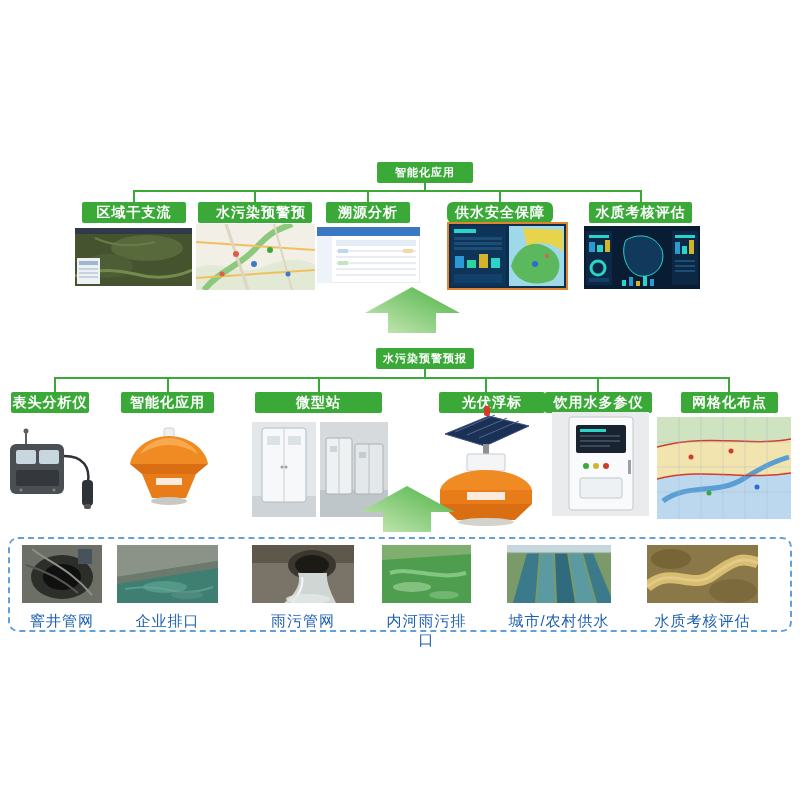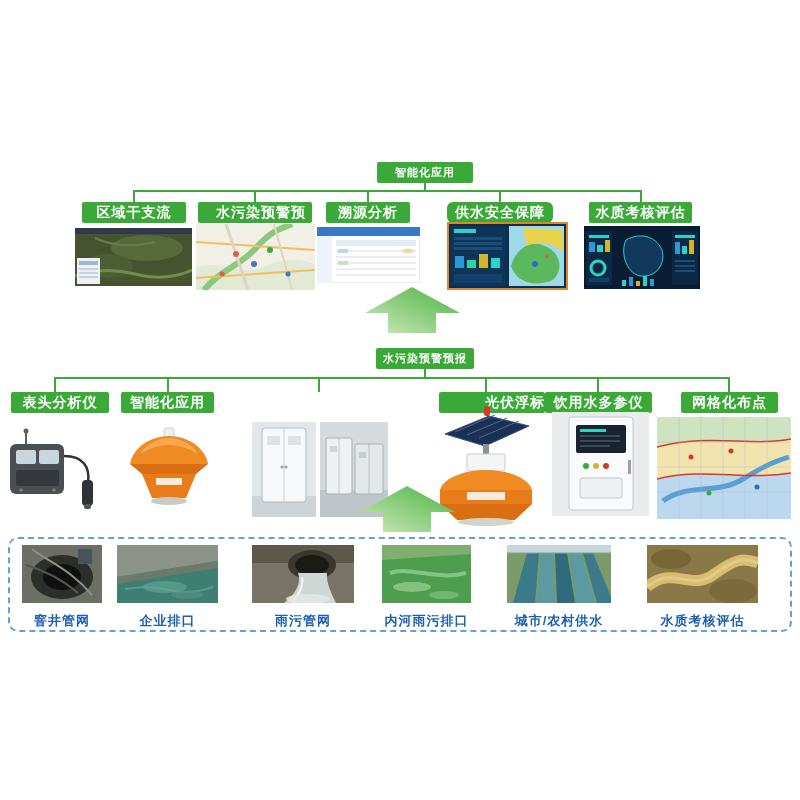--- a/index.html
+++ b/index.html
@@ -9,21 +9,21 @@
   .gbox {
     position:absolute; height:21px; background:#3aa938; color:#fff;
     font-weight:bold; font-size:14px; line-height:21px; text-align:center;
     border-radius:2px; letter-spacing:1px;
   }
   .gheader { font-size:11px; }
   .line { position:absolute; background:#3aa938; }
   .thumb { position:absolute; overflow:hidden; }
   .thumb svg { display:block; }
   .srclabel {
-    position:absolute; color:#1d5fb0; font-weight:bold; font-size:13px;
+    position:absolute; color:#1d5fb0; font-weight:normal; font-size:15px;
     text-align:center; letter-spacing:1px;
   }
   .dashedbox {
     position:absolute; left:8px; top:537px; width:784px; height:95px;
     border:2px dashed #64a0d8; border-radius:10px;
   }
   .arrow { position:absolute; }
 </style>
 </head>
 <body>
@@ -160,23 +160,24 @@
 
   <div class="line" style="left:424px;top:369px;width:2px;height:9px;"></div>
   <div class="line" style="left:54px;top:377px;width:676px;height:2px;"></div>
   <div class="line" style="left:54px;top:378px;width:2px;height:14px;"></div>
   <div class="line" style="left:167px;top:378px;width:2px;height:14px;"></div>
   <div class="line" style="left:318px;top:378px;width:2px;height:14px;"></div>
   <div class="line" style="left:485px;top:378px;width:2px;height:14px;"></div>
   <div class="line" style="left:597px;top:378px;width:2px;height:14px;"></div>
   <div class="line" style="left:728px;top:378px;width:2px;height:14px;"></div>
 
-  <div class="gbox" style="left:11px;top:392px;width:98px;">表头分析仪</div>
+  <div class="gbox" style="left:11px;top:392px;width:78px;">表头分析仪</div>
   <div class="gbox" style="left:121px;top:392px;width:93px;">智能化应用</div>
-  <div class="gbox" style="left:439px;top:392px;width:106px;text-align:right;">光伏浮标</div>
+  <div class="gbox" style="left:255px;top:392px;width:127px;">微型站</div>
+  <div class="gbox" style="left:439px;top:392px;width:106px;">光伏浮标</div>
   <div class="gbox" style="left:545px;top:392px;width:107px;">饮用水多参仪</div>
   <div class="gbox" style="left:681px;top:392px;width:97px;">网格化布点</div>
 
   <div class="thumb" style="left:4px;top:424px;width:102px;height:88px;">
     <svg width="102" height="88" viewBox="0 0 102 88">
       <line x1="22" y1="20" x2="22" y2="8" stroke="#5a5f64" stroke-width="2"></line>
       <circle cx="22" cy="7" r="2.5" fill="#5a5f64"></circle>
       <rect x="6" y="20" width="54" height="50" rx="6" fill="#4a4f54"></rect>
       <rect x="12" y="26" width="20" height="14" rx="2" fill="#c8d6e0"></rect>
       <rect x="35" y="26" width="20" height="14" rx="2" fill="#c8d6e0"></rect>

